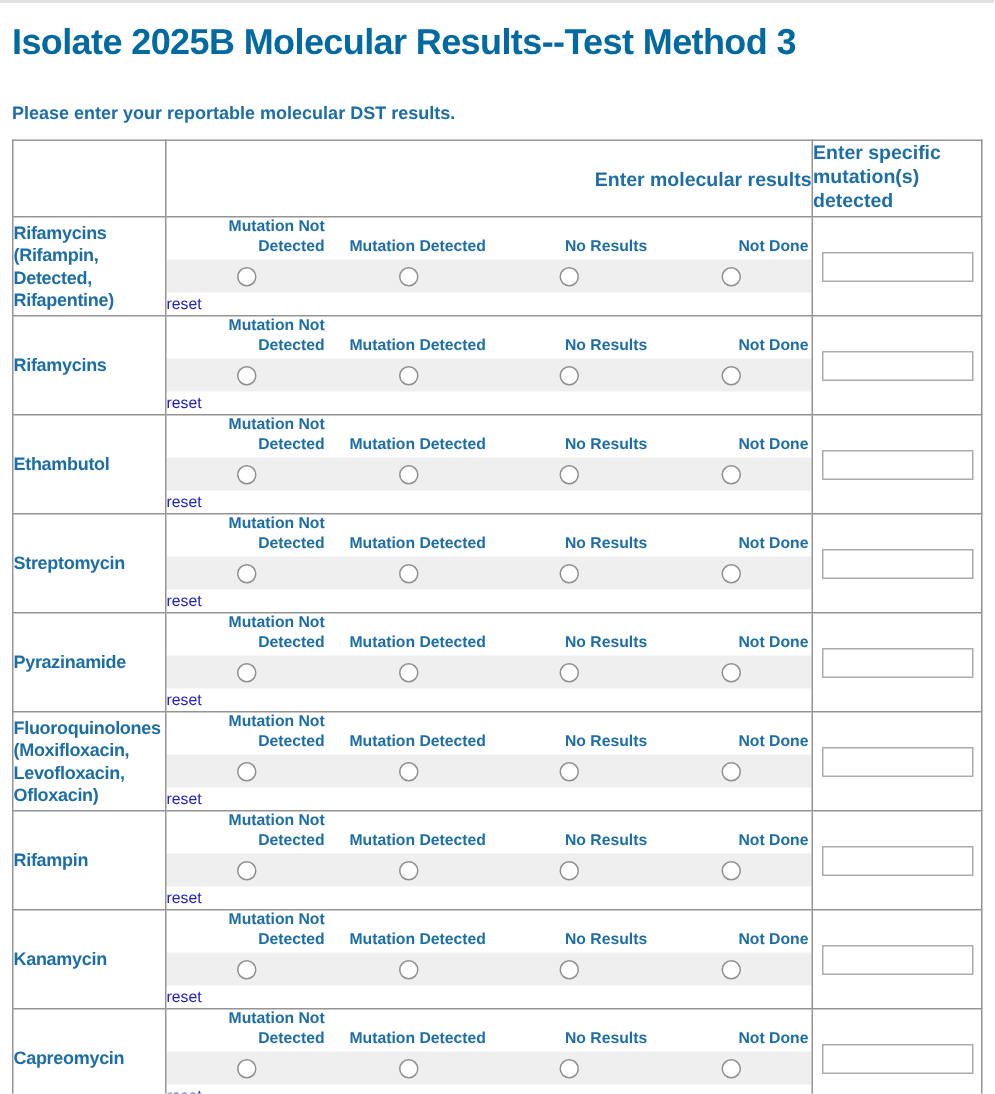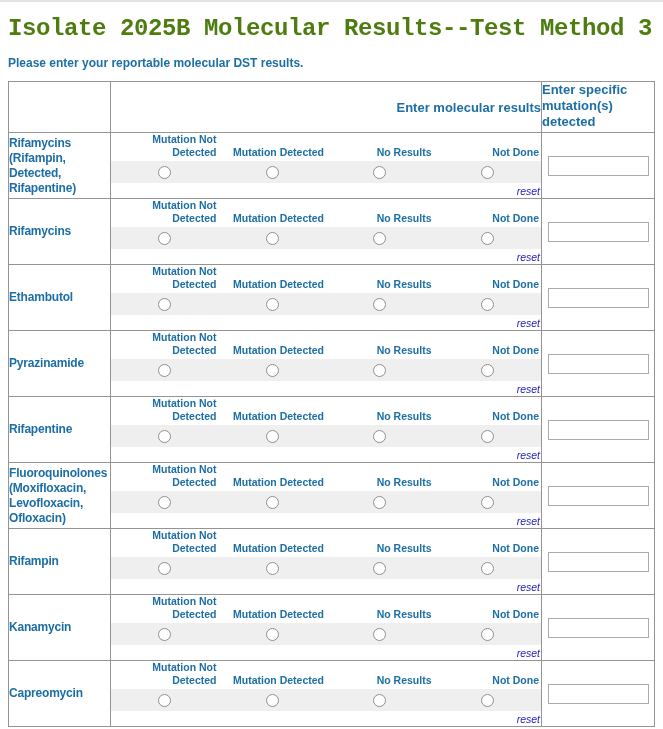--- a/index.html
+++ b/index.html
@@ -14,25 +14,24 @@
     height: 2px;
     border-bottom: 2px solid #e2e2e2;
     width: 100%;
   }
   .page-title {
     margin: 13px 8px 0 8px;
     font-size: 24px;
     line-height: 27px;
     font-weight: bold;
     letter-spacing: -0.4px;
-    color: #4d7c0f;
-    font-family: Liberation Mono, monospace;
+    color: #0369a1;
   }
   .page-subtitle {
-    margin: 14px 8px 0 8px;
+    margin: 26px 8px 0 8px;
     font-size: 12px;
     font-weight: bold;
     color: #1C6EA4;
   }
   table.results {
     margin: 11px 0 0 8px;
     border-collapse: collapse;
     table-layout: fixed;
     width: 646px;
   }
@@ -108,25 +107,24 @@
     -webkit-appearance: none;
     appearance: none;
     width: 13px; height: 13px;
     border: 1px solid #8f8f8f;
     border-radius: 50%;
     background: #fff;
     margin: 0;
     cursor: pointer;
   }
   .reset-row {
-    text-align: right;
+    text-align: left;
     margin-top: 1px;
     padding-right: 1px;
     line-height: 12px;
-    font-style: italic;
   }
   .reset-link {
     font-size: 10.5px;
     color: #2323BF;
     text-decoration: none;
     cursor: pointer;
   }
   td.input-cell {
     vertical-align: middle;
     text-align: center;
@@ -255,53 +253,53 @@
       <div class="reset-row">
         <a class="reset-link" href="#">reset</a>
       </div>
     </td>
     <td class="input-cell">
       <input type="text" class="mutation-input" style="">
     </td>
   </tr>
 
   <tr class="data-row">
+    <td class="drug-cell">Streptomycin</td>
+    <td class="options-cell">
+      <div class="labels">
+            <div class="opt-label">Mutation Not Detected</div>
+            <div class="opt-label">Mutation Detected</div>
+            <div class="opt-label">No Results</div>
+            <div class="opt-label">Not Done</div>
+          </div>
+      <div class="strip">
+            <div class="radio-cell">
+              <input type="radio" name="pyrazinamide" style="">
+            </div>
+            <div class="radio-cell">
+              <input type="radio" name="pyrazinamide" style="">
+            </div>
+            <div class="radio-cell">
+              <input type="radio" name="pyrazinamide" style="">
+            </div>
+            <div class="radio-cell">
+              <input type="radio" name="pyrazinamide" style="">
+            </div>
+          </div>
+      <div class="reset-row">
+        <a class="reset-link" href="#">reset</a>
+      </div>
+    </td>
+    <td class="input-cell">
+      <input type="text" class="mutation-input" style="">
+    </td>
+  </tr>
+
+  <tr class="data-row">
     <td class="drug-cell">Pyrazinamide</td>
-    <td class="options-cell">
-      <div class="labels">
-            <div class="opt-label">Mutation Not Detected</div>
-            <div class="opt-label">Mutation Detected</div>
-            <div class="opt-label">No Results</div>
-            <div class="opt-label">Not Done</div>
-          </div>
-      <div class="strip">
-            <div class="radio-cell">
-              <input type="radio" name="pyrazinamide" style="">
-            </div>
-            <div class="radio-cell">
-              <input type="radio" name="pyrazinamide" style="">
-            </div>
-            <div class="radio-cell">
-              <input type="radio" name="pyrazinamide" style="">
-            </div>
-            <div class="radio-cell">
-              <input type="radio" name="pyrazinamide" style="">
-            </div>
-          </div>
-      <div class="reset-row">
-        <a class="reset-link" href="#">reset</a>
-      </div>
-    </td>
-    <td class="input-cell">
-      <input type="text" class="mutation-input" style="">
-    </td>
-  </tr>
-
-  <tr class="data-row">
-    <td class="drug-cell">Rifapentine</td>
     <td class="options-cell">
       <div class="labels">
             <div class="opt-label">Mutation Not Detected</div>
             <div class="opt-label">Mutation Detected</div>
             <div class="opt-label">No Results</div>
             <div class="opt-label">Not Done</div>
           </div>
       <div class="strip">
             <div class="radio-cell">
               <input type="radio" name="streptomycin" style="">

